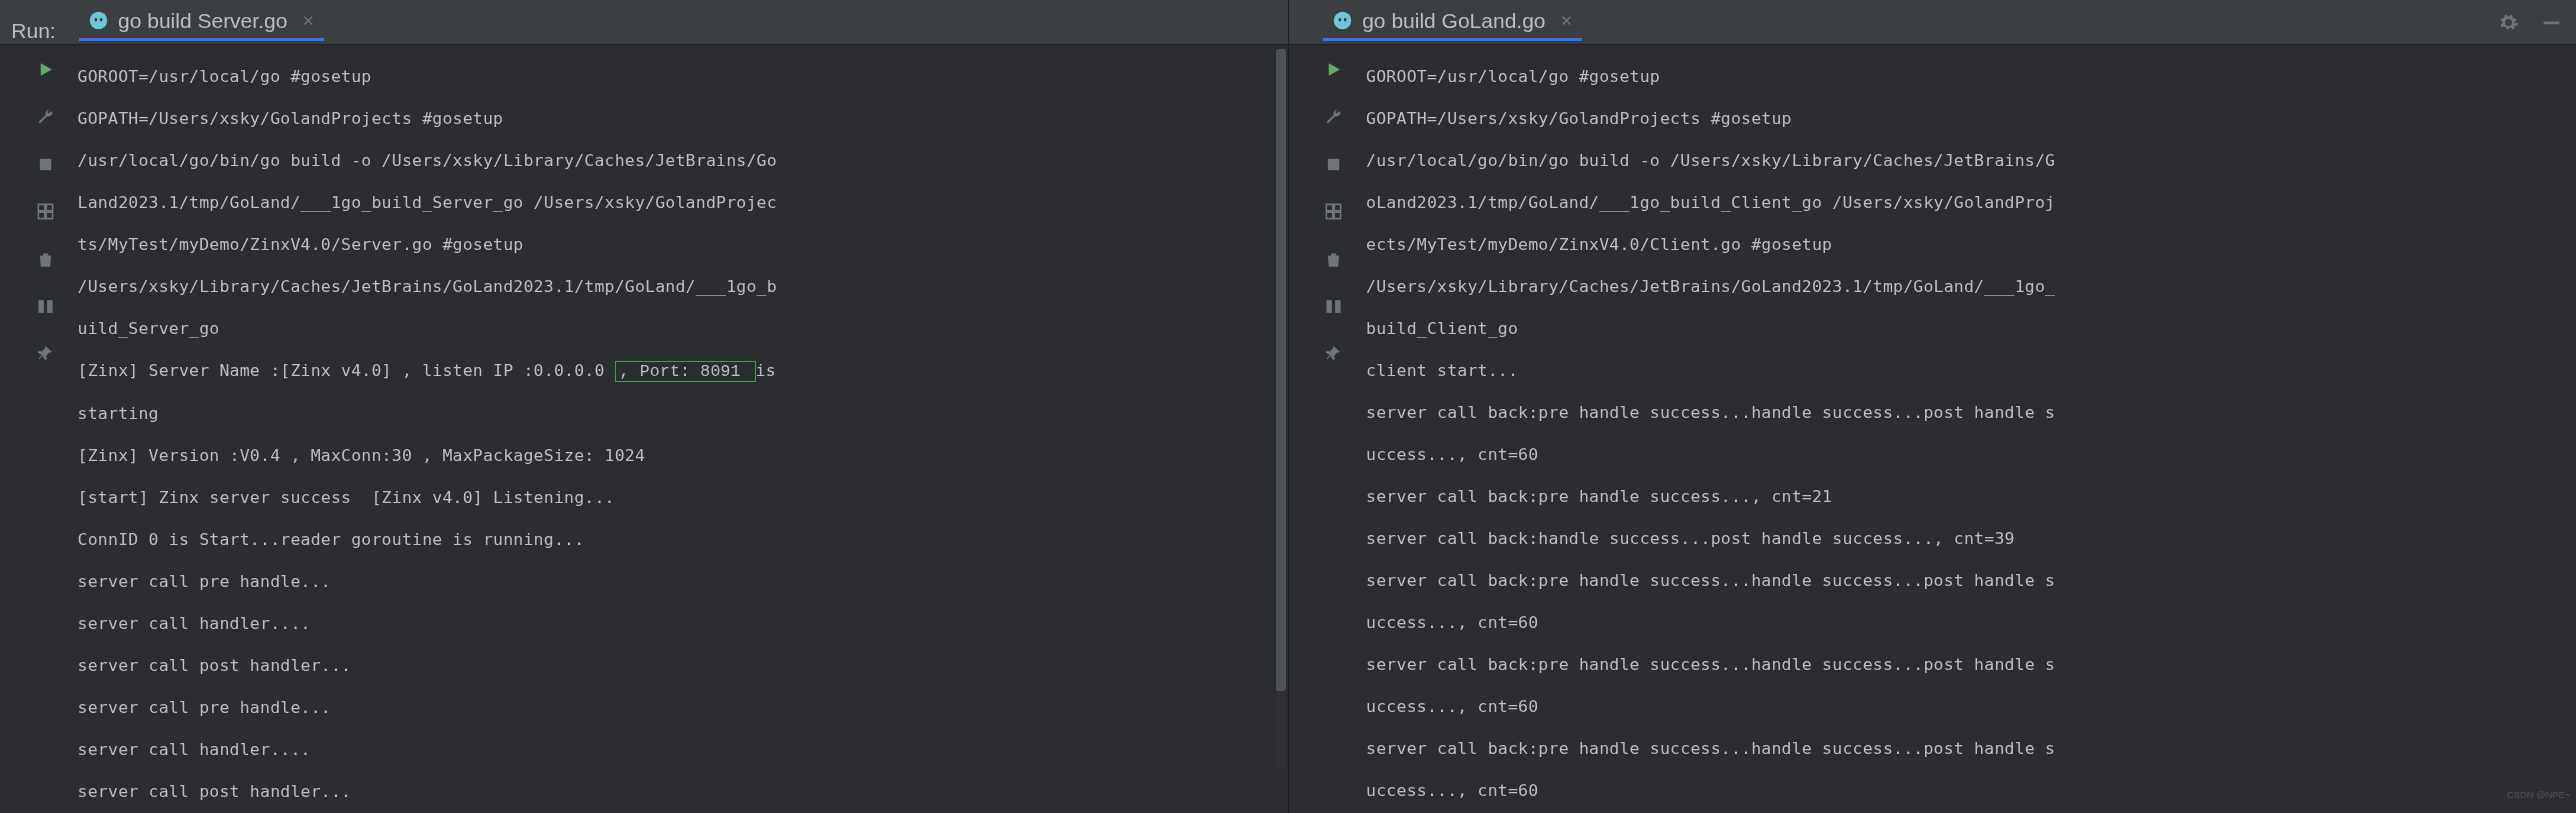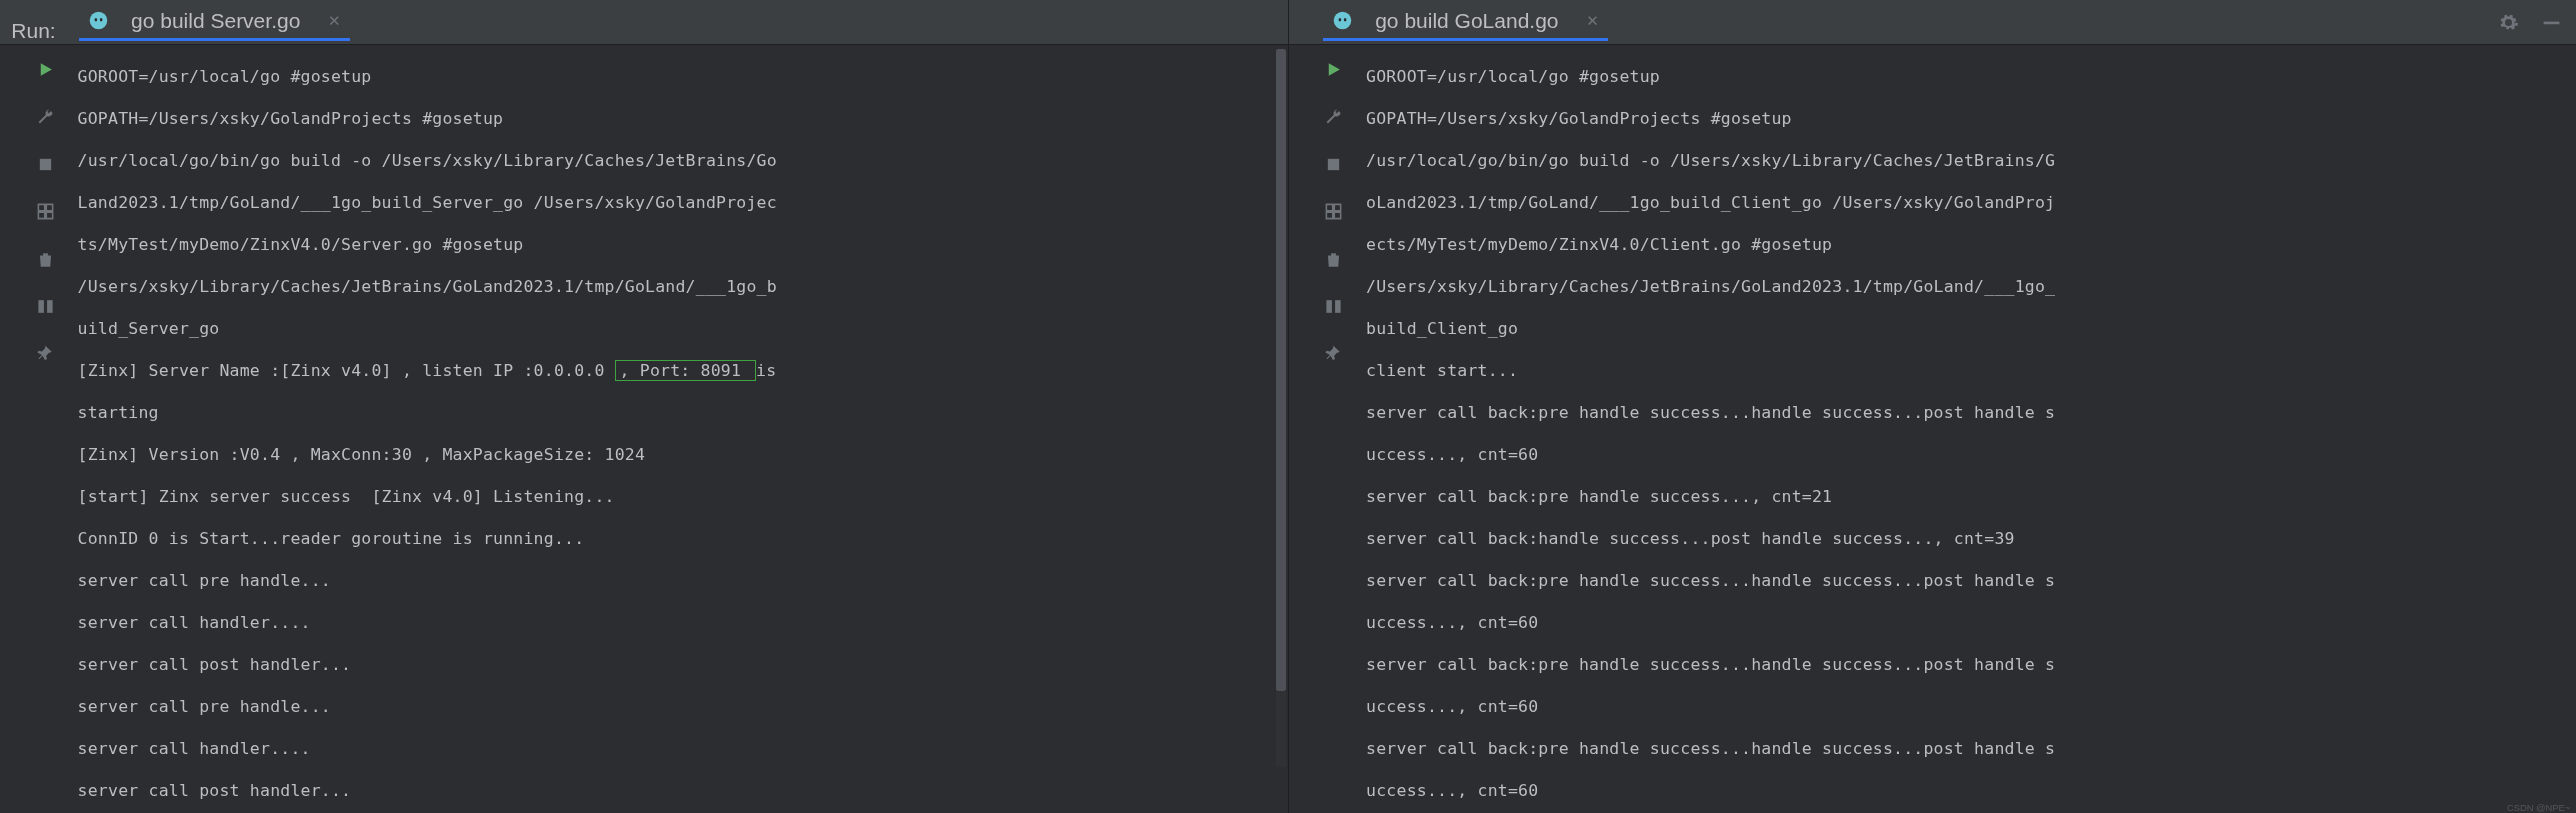--- a/index.html
+++ b/index.html
@@ -36,21 +36,21 @@
   .run-label {
     color: #bcbec4;
     font-family: -apple-system, "Segoe UI", sans-serif;
     font-size: 21px;
     margin-right: 23px;
     margin-top: 17px;
   }
   .tab {
     display: flex;
     align-items: center;
-    gap: 22px;
+    gap: 9px;
     padding: 5.7px 9.4px;
     border-bottom: 3.8px solid #3574f0;
     height: 38px;
     font-family: -apple-system, "Segoe UI", sans-serif;
     font-size: 21px;
   }
   .tab .go-icon {
     width: 21px;
     height: 21px;
     display: inline-flex;
@@ -105,39 +105,40 @@
     letter-spacing: 0.2px;
     color: #bcbec4;
     overflow-y: auto;
     position: relative;
   }
   .console-line { display: block; }
   .highlight-box {
     border: 1.9px solid #3fa33f;
     padding: 0 3.8px;
     display: inline;
+    font-family: Liberation Mono, monospace;
   }
   .scrollbar {
     position: absolute;
     right: 1.9px;
     top: 49px;
     width: 9.4px;
     height: 718px;
     background: rgba(255,255,255,0.02);
   }
   .scroll-thumb {
     background: #4e5157;
     width: 9.4px;
     height: 642px;
     border-radius: 2.8px;
   }
   .watermark {
     position: absolute;
     right: 5.7px;
-    bottom: 1px;
+    bottom: 14px;
     font-size: 9.4px;
     color: rgba(255,255,255,0.18);
     font-family: sans-serif;
   }
 </style>
 </head>
 <body>
 
 <div class="container">
 

